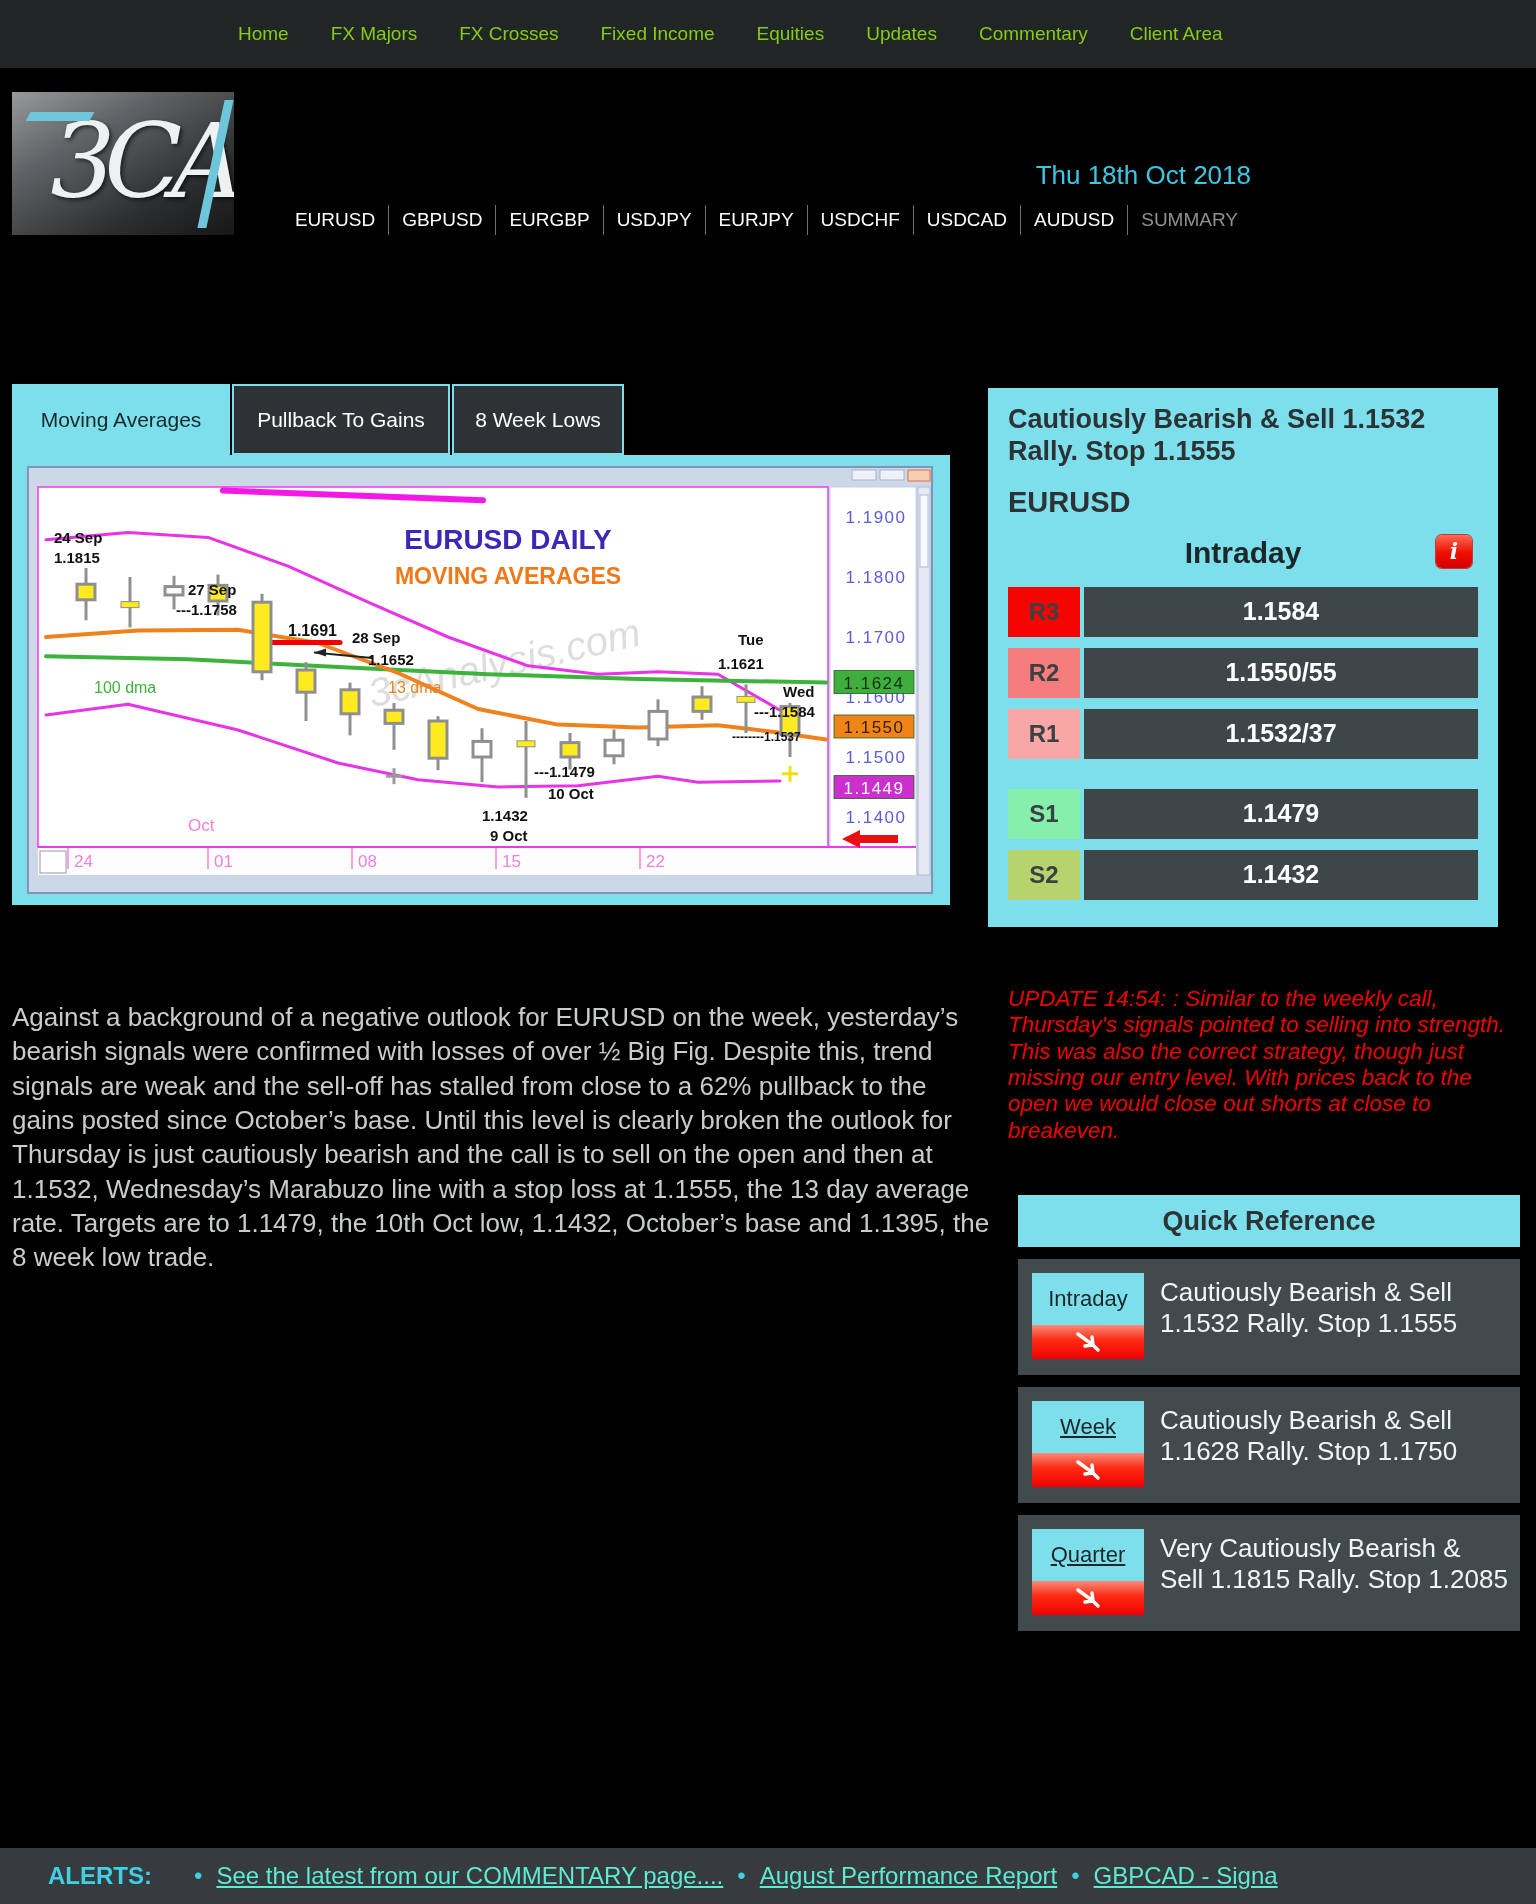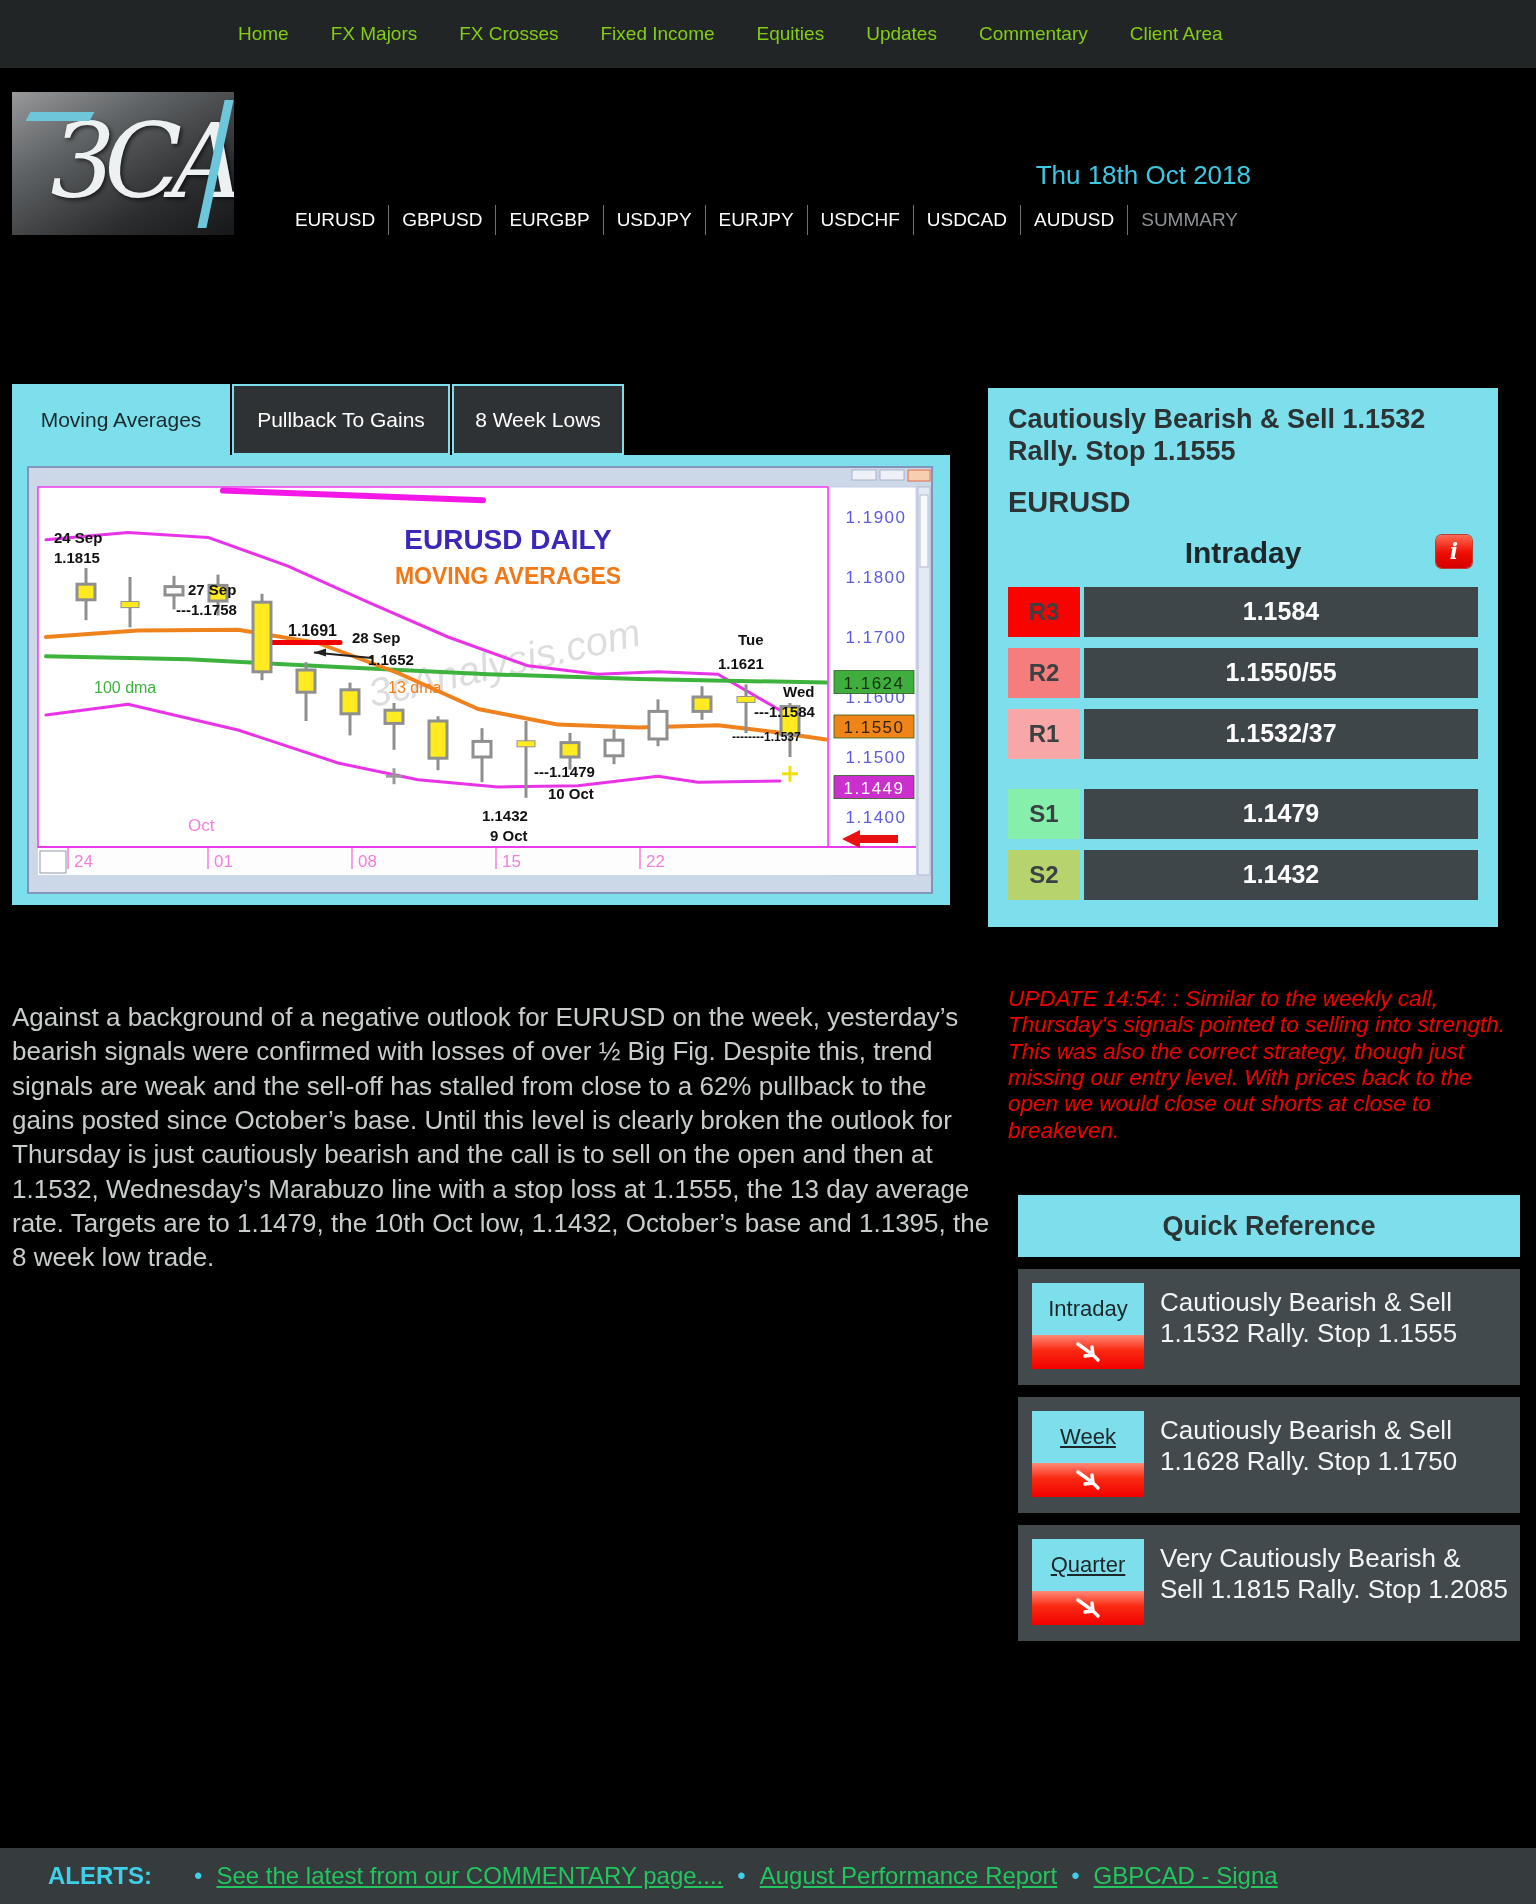--- a/index.html
+++ b/index.html
@@ -47,33 +47,33 @@
   .pivot-row{display:flex;height:50px;margin-bottom:11px;}
   .pivot-row.gap{margin-top:30px;}
   .pivot-label{width:72px;display:flex;align-items:center;justify-content:center;font-size:24px;font-weight:bold;color:#3b4143;}
   .pivot-value{flex:1;margin-left:4px;background:#3e4649;display:flex;align-items:center;justify-content:center;color:#fff;font-size:25px;font-weight:bold;}
 
   
   .update-note{position:absolute;left:1008px;top:986px;width:516px;color:#f20000;font-style:italic;font-size:22.5px;line-height:1.17;}
 
   
   .quickref{position:absolute;left:1018px;top:1195px;width:502px;}
-  .qr-header{height:62px;background:#7cdfeb;display:flex;align-items:center;justify-content:center;color:#2d3436;font-size:27px;font-weight:bold;}
+  .qr-header{height:52px;background:#7cdfeb;display:flex;align-items:center;justify-content:center;color:#2d3436;font-size:27px;font-weight:bold;}
   .qr-card{background:#424a4d;margin-top:12px;padding:14px 12px 16px 14px;display:flex;}
   .qr-badge{width:112px;flex:0 0 112px;}
   .qr-badge-label{height:52px;background:#7cdfeb;color:#1d2628;font-size:22px;display:flex;align-items:center;justify-content:center;cursor:pointer;}
   .qr-badge-label.link{text-decoration:underline;}
   .qr-badge-arrow{height:34px;background:linear-gradient(180deg,#ff8a78 0%,#fa2a12 45%,#f20000 100%);display:flex;align-items:center;justify-content:center;}
   .qr-text{margin-left:16px;color:#f3f5f5;font-size:26px;line-height:1.2;padding-top:4px;}
 
   
   .alerts{position:absolute;left:0;top:1848px;width:1536px;height:56px;background:#363b3e;display:flex;align-items:center;white-space:nowrap;overflow:hidden;padding-left:48px;box-sizing:border-box;}
   .alerts-label{color:#3fd0e8;font-size:24px;font-weight:bold;margin-right:28px;}
   .alerts .bullet{color:#3fd0e8;font-size:24px;margin:0 14px;}
-  .alerts a{color:#22c55e;font-size:24px;text-decoration:underline;cursor:pointer;}
+  .alerts a{color:#5eead4;font-size:24px;text-decoration:underline;cursor:pointer;}
 </style>
 </head>
 <body>
 
 <div class="topnav">
   <a>Home</a>
   <a>FX Majors</a>
   <a>FX Crosses</a>
   <a>Fixed Income</a>
   <a>Equities</a>

